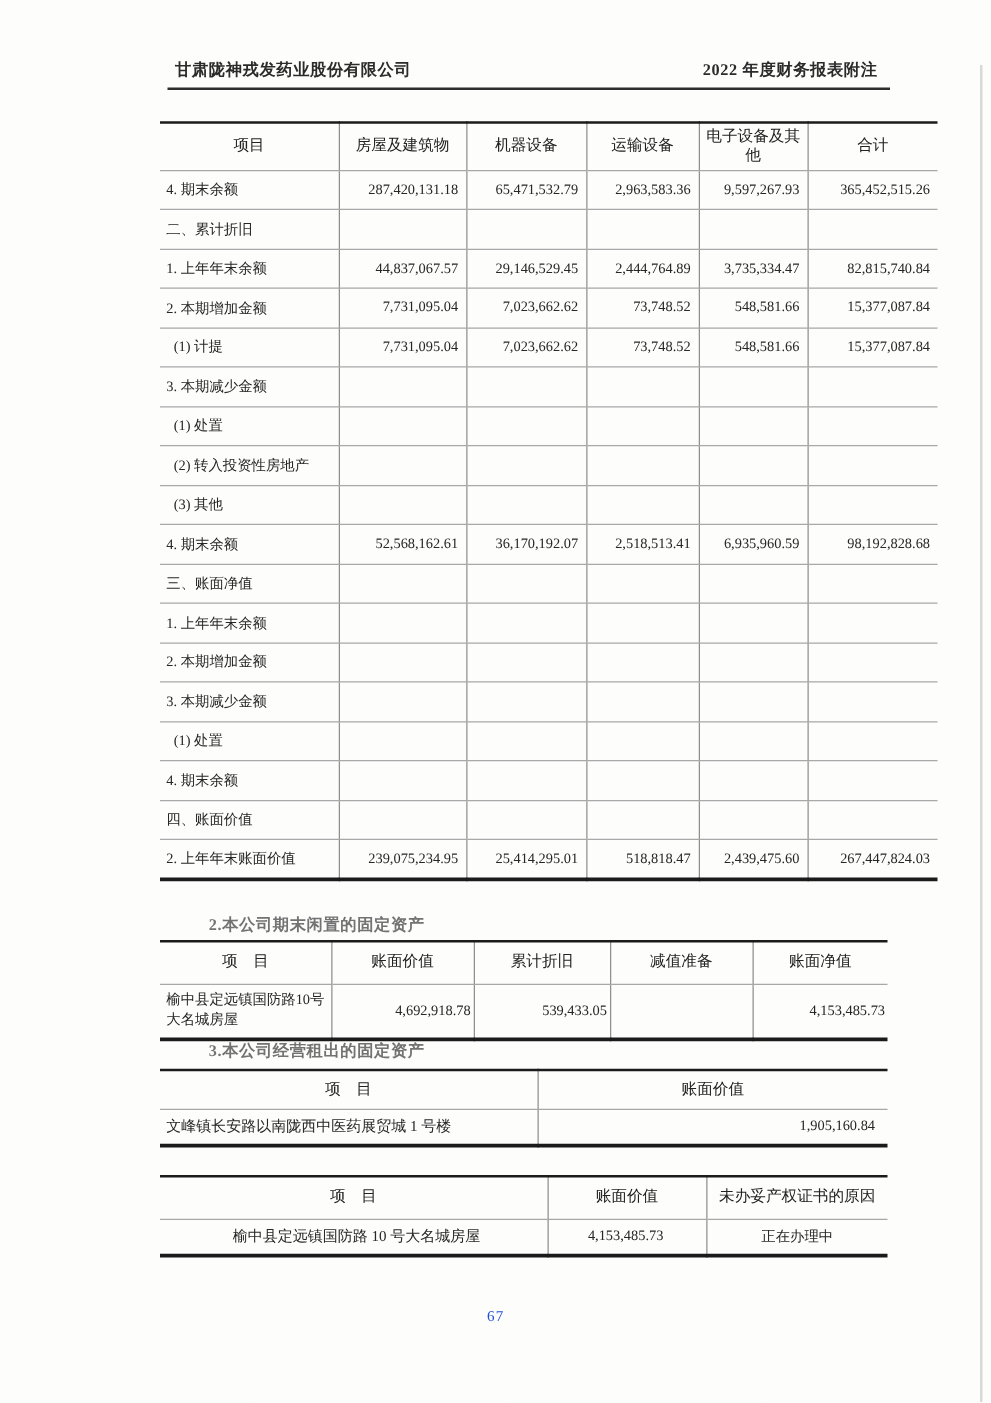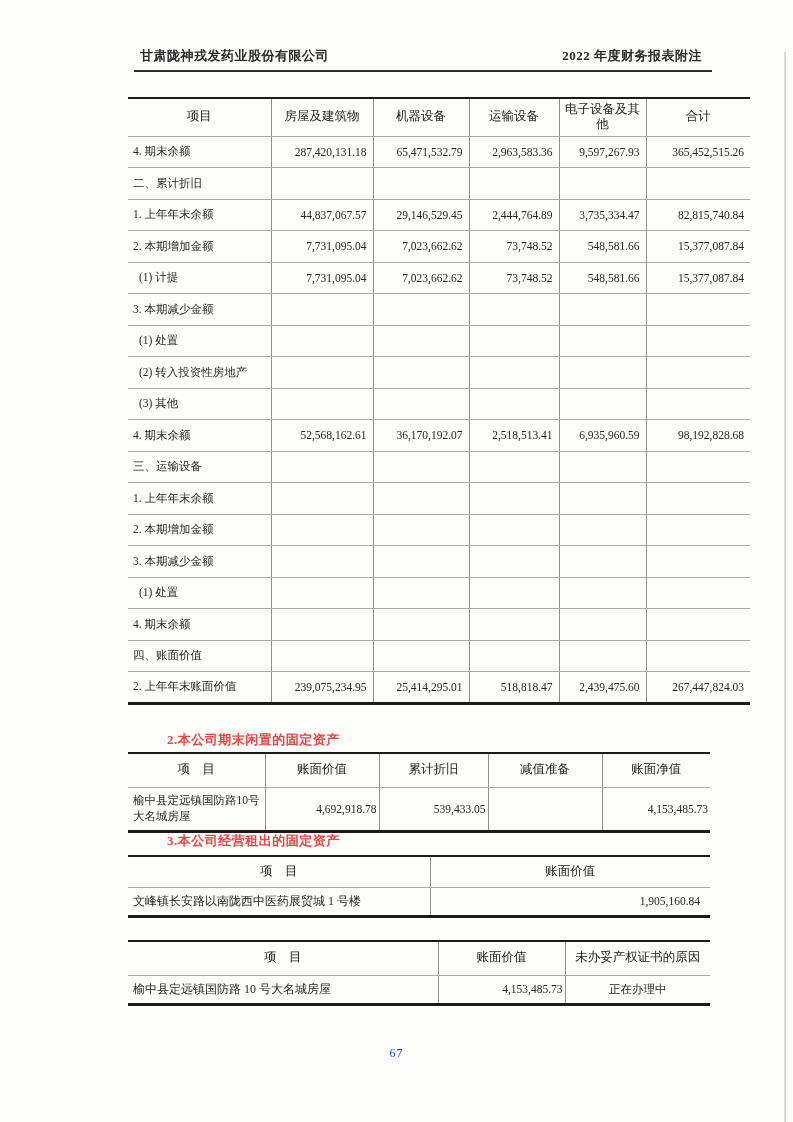--- a/index.html
+++ b/index.html
@@ -87,29 +87,29 @@
   #idle-table td.num { padding-right: 2px; }
   
   #leased-table { top: 855px; left: 128px; width: 582px; }
   #leased-table th { height: 31px; }
   #leased-table td { height: 29px; }
   #leased-table td.lab { font-size: 12px; }
   #leased-table td.num { padding-right: 10px; }
   
   #cert-table { top: 940px; left: 128px; width: 582px; }
   #cert-table th { height: 34px; }
-  #cert-table td { height: 29px; }
+  #cert-table td { height: 29px; text-align: center; }
   #cert-table td.lab { font-size: 12px; }
   #cert-table td.num { padding-right: 2px; }
   .sec-title {
     position: absolute;
     left: 167px;
     font-size: 13px;
     font-weight: bold;
-    color: #ef4444;
+    color: #737373;
     letter-spacing: 0.5px;
   }
   #title-idle { top: 731px; }
   #title-leased { top: 832px; }
   #title-cert { top: 916px; }
   .page-num {
     position: absolute;
     top: 1046px;
     left: 0;
     width: 100%;
@@ -233,21 +233,21 @@
         </tr>
         <tr>
           <td class="lab">4. 期末余额</td>
           <td class="num">52,568,162.61</td>
           <td class="num">36,170,192.07</td>
           <td class="num">2,518,513.41</td>
           <td class="num">6,935,960.59</td>
           <td class="num">98,192,828.68</td>
         </tr>
         <tr>
-          <td class="lab">三、运输设备</td>
+          <td class="lab">三、账面净值</td>
           <td class="num"></td>
           <td class="num"></td>
           <td class="num"></td>
           <td class="num"></td>
           <td class="num"></td>
         </tr>
         <tr>
           <td class="lab">1. 上年年末余额</td>
           <td class="num"></td>
           <td class="num"></td>

